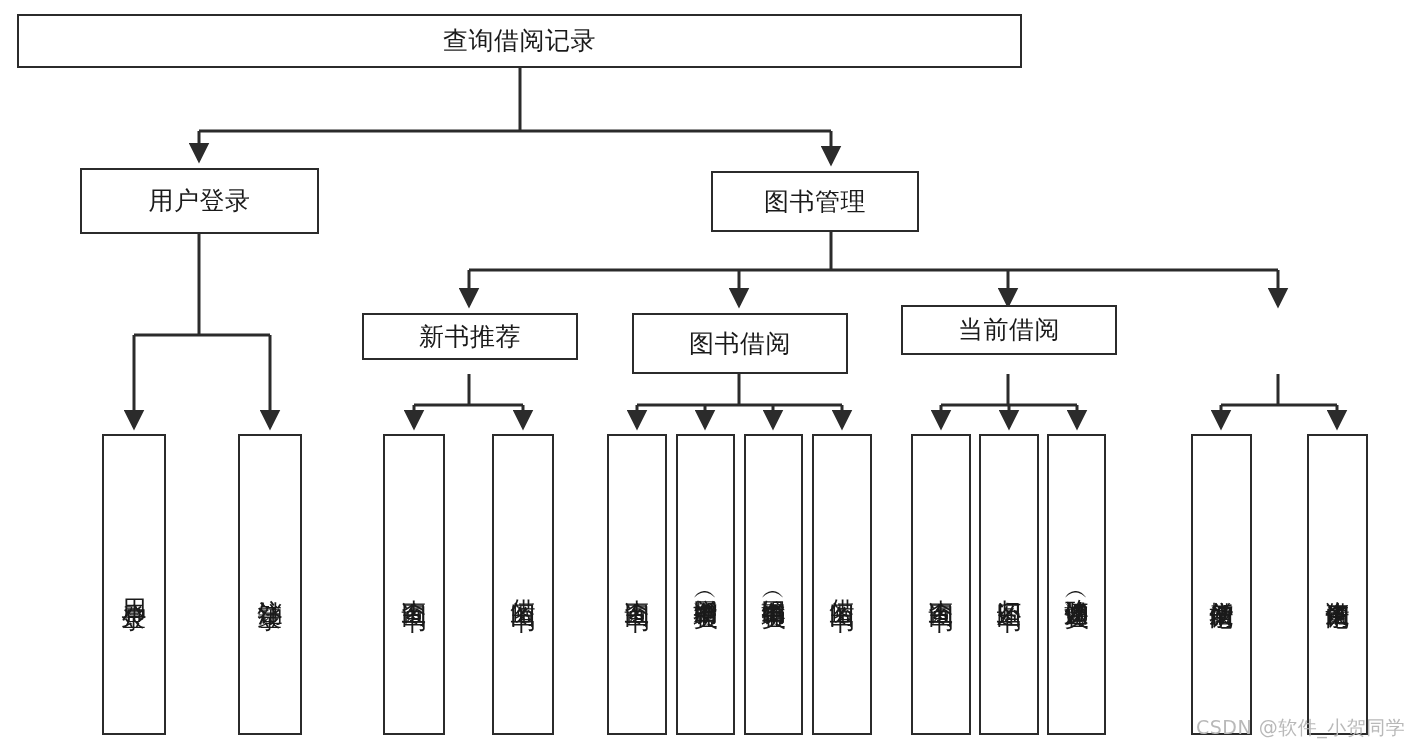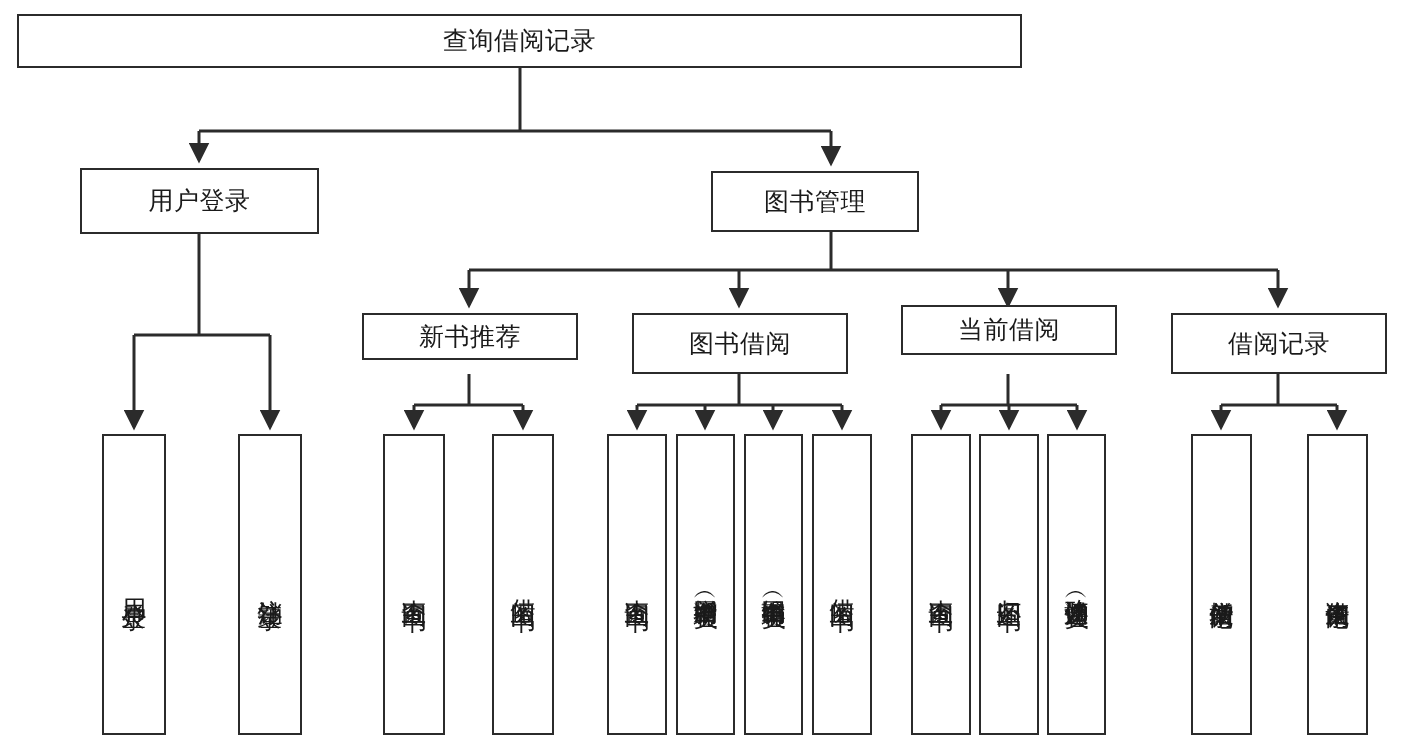--- a/index.html
+++ b/index.html
@@ -148,23 +148,20 @@
   </div>
 
   <div class="node horiz" style="left:632px; top:313px; width:216px; height:61px;">
     <span class="lbl">图书借阅</span>
   </div>
 
   <div class="node horiz" style="left:901px; top:305px; width:216px; height:50px;">
     <span class="lbl">当前借阅</span>
   </div>
 
-  <div class="node horiz" style="left:1171px; top:313px; width:216px; height:61px;">
-    <span class="lbl">借阅记录</span>
-  </div>
 
   <div class="node vert" style="left:102px; top:434px; width:64px; height:301px;">
     <span class="lbl">用户登录</span>
   </div>
 
   <div class="node vert" style="left:238px; top:434px; width:64px; height:301px;">
     <span class="lbl">注销登录</span>
   </div>
 
   <div class="node vert" style="left:383px; top:434px; width:62px; height:301px;">
@@ -204,14 +201,15 @@
   </div>
 
   <div class="node vert tight" style="left:1191px; top:434px; width:61px; height:301px;">
     <span class="lbl">新增借阅记录</span>
   </div>
 
   <div class="node vert tight" style="left:1307px; top:434px; width:61px; height:301px;">
     <span class="lbl">查询借阅记录</span>
   </div>
 
+  <div class="watermark" style="left:1196px; top:715px;">CSDN @软件_小贺同学</div>
 
 </div>
 
 </body></html>

